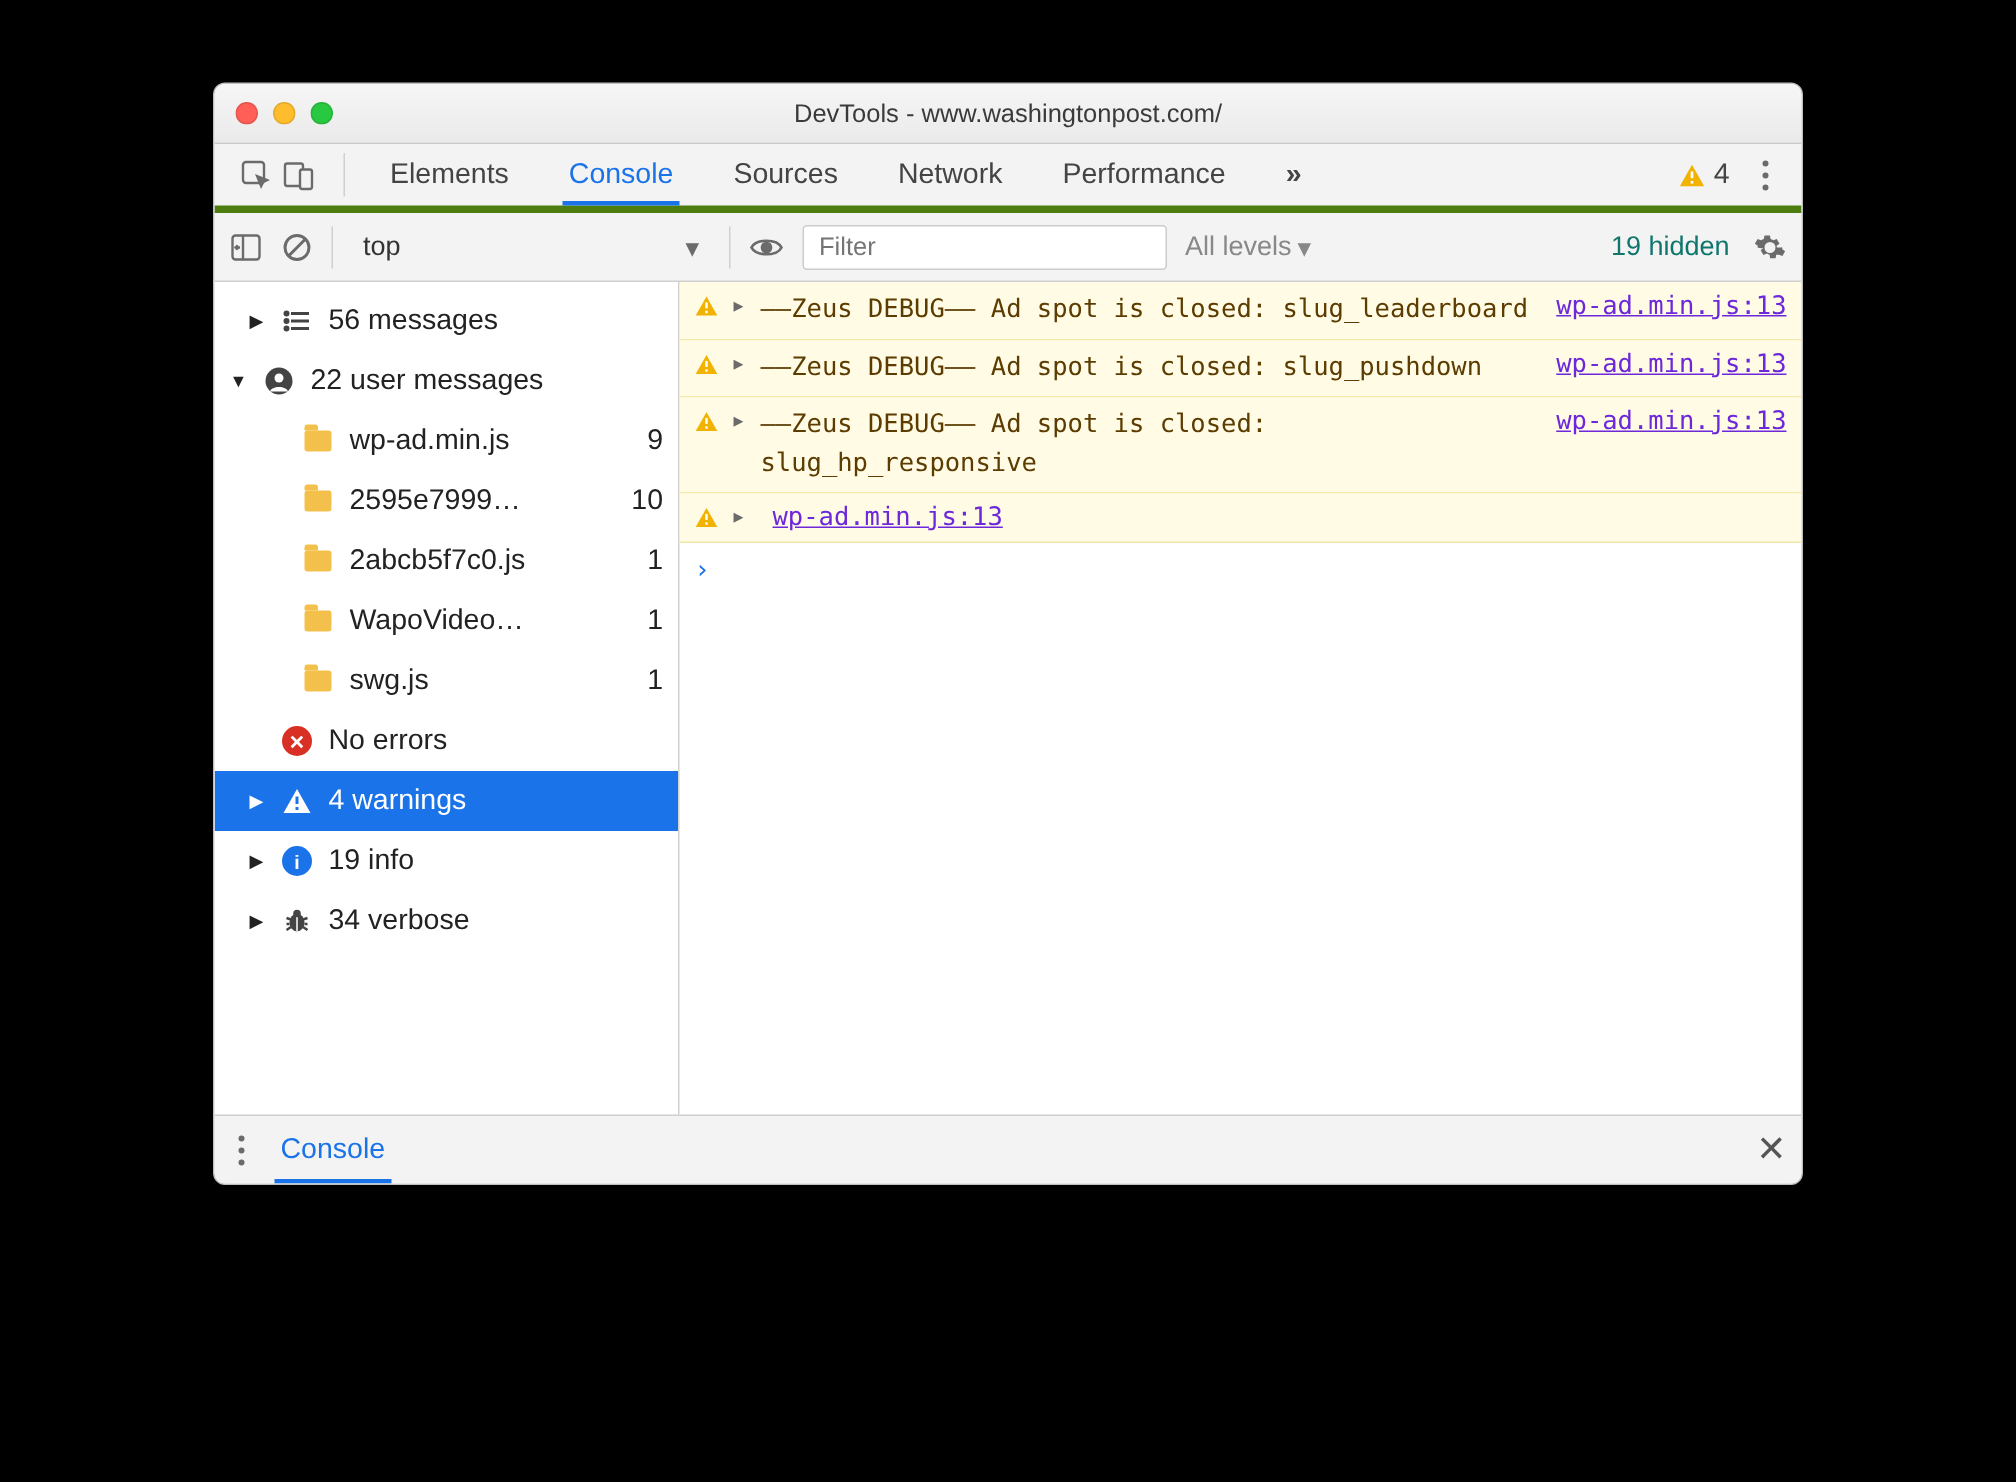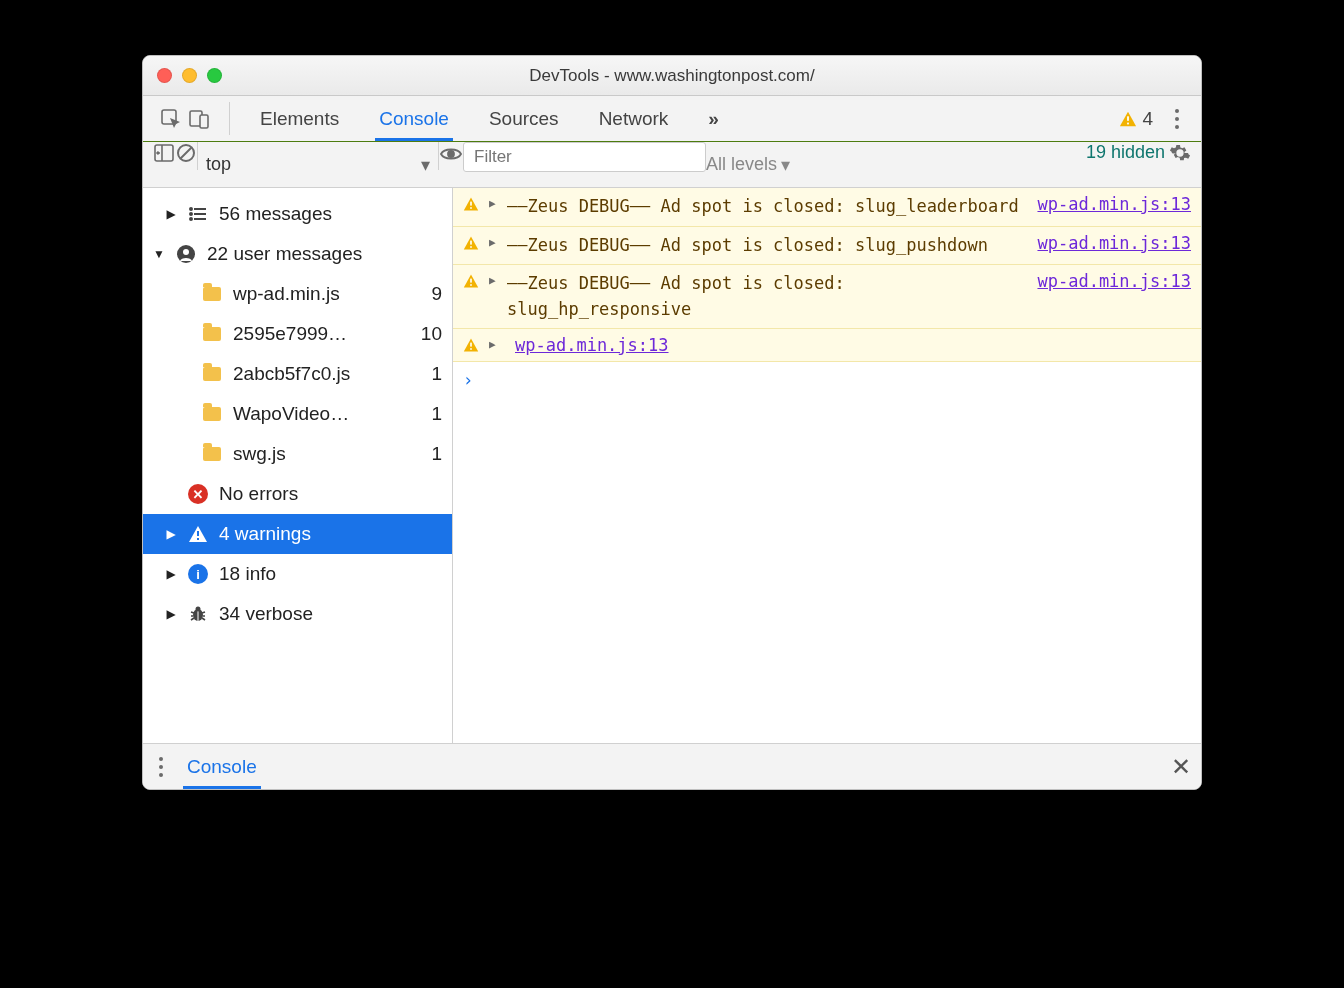--- a/index.html
+++ b/index.html
@@ -34,43 +34,43 @@
     align-items: center;
     position: relative;
   }
   .traffic { display: flex; gap: 10px; position:absolute; left:14px; }
   .light { width: 15px; height: 15px; border-radius: 50%; border:1px solid rgba(0,0,0,.1);}
   .red{background:#ff5f57;} .yellow{background:#ffbd2e;} .green{background:#28c940;}
   .title { flex:1; text-align:center; font-size: 17px; color:#3a3a3a; font-weight:400;}
   
   .tabbar {
     height: 46px;
-    border-bottom: 1px solid #4d7c0f;
+    border-bottom: 5px solid #4d7c0f;
     display:flex;
     align-items:stretch;
     padding: 0 8px;
     background:#f3f3f3;
   }
   .tab-icons-left { display:flex; align-items:center; gap:4px; padding: 0 8px;}
   .tabbar .divider { width:1px; background:#d0d0d0; margin: 6px 10px;}
   .tab {
     display:flex; align-items:center; padding: 0 20px;
     font-size:19px; color:#444; cursor:pointer; position:relative;
   }
   .tab.active { color:#1a73e8; }
   .tab.active::after{ content:""; position:absolute; bottom:0; left:16px; right:16px; height:3px; background:#1a73e8;}
   .tabbar .spacer{flex:1;}
   .right-tools{display:flex;align-items:center;gap:16px;padding:0 8px;}
   .warn-chip{display:flex;align-items:center;gap:5px;font-size:19px;color:#444;}
   .kebab{display:flex;flex-direction:column;gap:4px;align-items:center;justify-content:center;padding:0 6px;cursor:pointer;}
   .kdot{width:4px;height:4px;background:#6b6b6b;border-radius:50%;}
   
   .filterrow{
-    height:46px;border-bottom:1px solid #d0d0d0;display:flex;
-    padding:0 10px;background:#f3f3f3;font-size:18px;color:#333;
+    height:46px;border-bottom:1px solid #d0d0d0;display:flex;align-items:center;
+    gap:12px;padding:0 10px;background:#f3f3f3;font-size:18px;color:#333;
   }
   .fr-select{display:flex;align-items:center;gap:6px; width:240px; justify-content:space-between; padding:2px 8px;}
   .fr-filter{
     flex: 0 0 230px;
     height:30px;border:1px solid #ccc;border-radius:3px;padding:0 10px;font-size:17px;color:#333;outline:none;
     background:#fff;
   }
   .fr-levels{color:#888;display:flex;align-items:center;gap:4px;}
   .fr-hidden{margin-left:auto;color:#0f766e;}
   .gear{margin-left:4px;}
@@ -149,20 +149,23 @@
         <span>Elements</span>
       </div>
     <div class="tab active">
         <span>Console</span>
       </div>
     <div class="tab">
         <span>Sources</span>
       </div>
     <div class="tab">
         <span>Network</span>
+      </div>
+    <div class="tab">
+        <span>Performance</span>
       </div>
     <div class="tab" style="font-weight:bold;">
         <span>»</span>
       </div>
     <div class="spacer"></div>
     <div class="right-tools">
       <div class="warn-chip">
         <span>
           <svg width="18" height="18" viewBox="0 0 20 20">
               <path d="M10 2 L19 18 L1 18 Z" fill="#f2b202"></path>
@@ -303,21 +306,21 @@
             </svg>
         </span>
         <span class="sb-label">4 warnings</span>
       </div>
 
       <div class="sb-row indent1">
         <span class="sb-caret">▶</span>
         <span class="sb-icon">
             <div class="circle-ic ci-blue">i</div>
           </span>
-        <span class="sb-label">18 info</span>
+        <span class="sb-label">19 info</span>
       </div>
 
       <div class="sb-row indent1">
         <span class="sb-caret">▶</span>
         <span class="sb-icon bug-ic">
           <svg width="20" height="20" viewBox="0 0 20 20" fill="#444">
               <ellipse cx="10" cy="11" rx="5" ry="6"></ellipse>
               <line x1="10" y1="5" x2="10" y2="17" stroke="#fff" stroke-width="1"></line>
               <path d="M3 8 L6 9 M3 12 L5 12 M3 16 L6 14 M17 8 L14 9 M17 12 L15 12 M17 16 L14 14" stroke="#444" stroke-width="1.6" fill="none"></path>
               <circle cx="10" cy="5" r="2.5"></circle>

